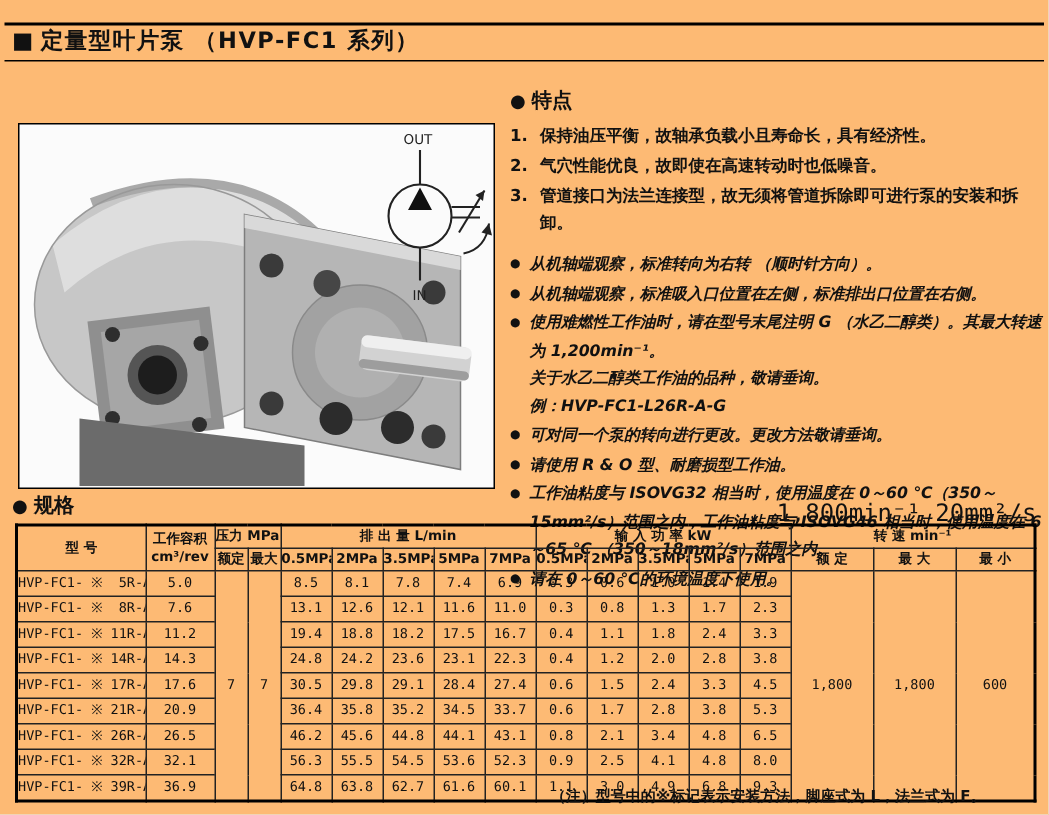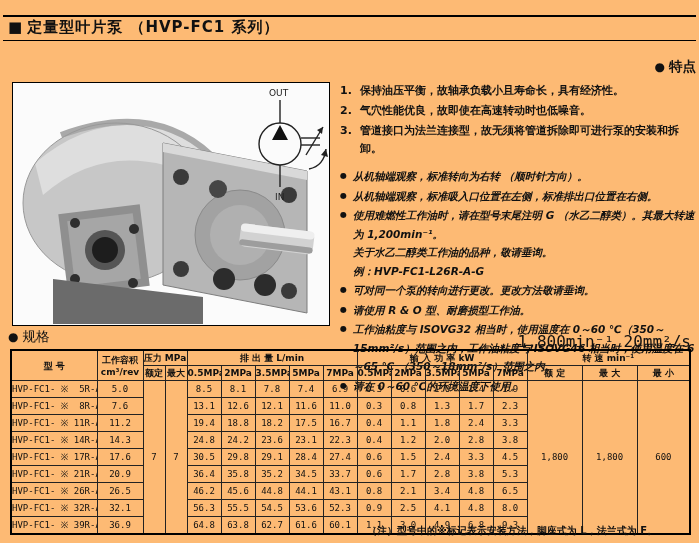--- a/index.html
+++ b/index.html
@@ -10,35 +10,35 @@
   .rule-top{top:15px;}
   .rule-mid{top:40px;border-top-width:1.5px;}
   .page-title{position:absolute;left:8px;top:18px;font-size:15px;font-weight:bold;letter-spacing:1px;white-space:pre;}
   .title-marker{margin-right:4px;}
   
   .image-panel{position:absolute;left:12px;top:82px;width:316px;height:242px;border:1.5px solid #000;background:#fbfbfb;}
   .image-panel svg{display:block;width:100%;height:100%;}
   .sym-label{font-size:9px;font-family:"DejaVu Sans",sans-serif;fill:#222;}
   
   .features{position:absolute;left:340px;top:58px;width:356px;}
-  .sec-heading{font-size:13.5px;font-weight:bold;margin:0 0 6px 16px;text-align:right;}
+  .sec-heading{font-size:13.5px;font-weight:bold;margin:0 0 6px 0;}
   .sec-heading .dot{font-size:12px;margin-right:4px;}
   .feat-item{display:flex;font-size:11px;line-height:18px;font-weight:bold;margin-bottom:2px;}
   .feat-num{width:20px;flex:0 0 20px;}
   .feat-txt{flex:1;}
   .bullets{margin-top:9px;}
   .bullet-item{display:flex;font-size:10.5px;line-height:18.5px;font-weight:bold;margin-bottom:1px;}
   .bullet-dot{width:13px;flex:0 0 13px;font-size:8px;line-height:18.5px;}
   .bullet-txt{flex:1;white-space:pre-line;font-style:italic;}
   
   .watermark{position:absolute;left:16px;top:183px;z-index:5;pointer-events:none;
     font-size:158px;line-height:1;font-weight:bold;letter-spacing:7px;
     color:transparent;-webkit-text-stroke:3px #2e86c8;white-space:nowrap;}
   
-  .specs-heading{position:absolute;left:8px;top:328px;font-size:13.5px;font-weight:normal;}
+  .specs-heading{position:absolute;left:8px;top:328px;font-size:13.5px;font-weight:bold;}
   .specs-heading .dot{font-size:12px;margin-right:4px;}
   .condition-note{position:absolute;right:8px;top:332px;font-size:16px;font-family:"DejaVu Sans Mono",monospace;}
   table.spec{position:absolute;left:10px;top:349px;width:679px;border-collapse:collapse;table-layout:fixed;
     font-size:9px;border:2px solid #000;}
   table.spec th,table.spec td{border:1px solid #222;padding:0;text-align:center;vertical-align:middle;
     font-family:"DejaVu Sans Mono",monospace;font-weight:normal;overflow:hidden;}
   table.spec thead th{height:14px;font-family:"DejaVu Sans",sans-serif;font-weight:bold;font-size:9px;white-space:pre-line;line-height:12px;}
   table.spec tbody td{height:16px;line-height:16px;}
   td.model-cell{text-align:left;padding-left:4px;white-space:pre;}
   .footnote{position:absolute;right:42px;top:524px;font-size:10px;font-weight:bold;white-space:pre-line;}

